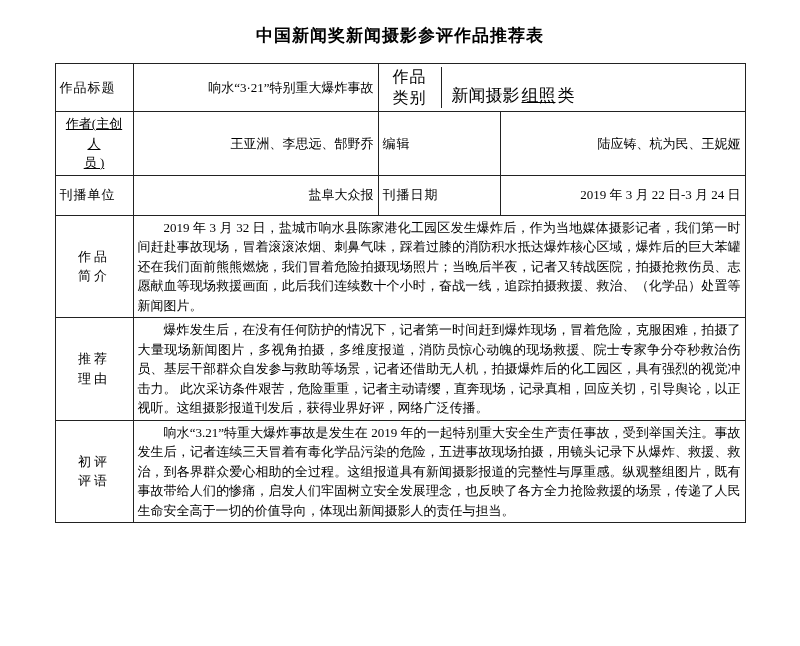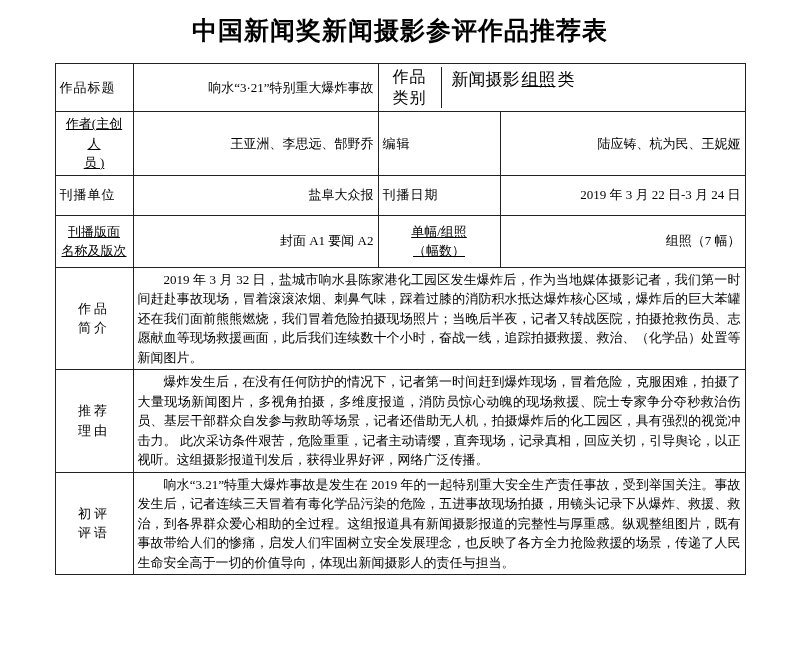--- a/index.html
+++ b/index.html
@@ -16,24 +16,24 @@
   }
   .page {
     position: relative;
     width: 800px;
     height: 646px;
     background: #fff;
     box-sizing: border-box;
   }
   .doc-title {
     text-align: center;
-    font-size: 25px;
+    font-size: 17px;
     font-weight: bold;
     letter-spacing: 1px;
-    padding-top: 14px;
+    padding-top: 24px;
     padding-bottom: 16px;
     font-family: "Liberation Serif", "DejaVu Serif", serif;
   }
   table.form {
     border-collapse: collapse;
     width: 690px;
     margin: 0 auto;
     table-layout: fixed;
   }
   table.form td {
@@ -106,21 +106,21 @@
     border-right: 1px solid #222;
     font-size: 16px;
     line-height: 1.3;
     letter-spacing: 1px;
     white-space: pre-line;
     text-align: center;
   }
   .cat-val {
     flex: 1 1 auto;
     display: flex;
-    align-items: flex-start;
+    align-items: flex-end;
     padding-left: 10px;
     font-size: 17px;
   }
 </style>
 </head>
 <body>
 
 <div class="page">
 
   <div class="doc-title">中国新闻奖新闻摄影参评作品推荐表</div>
@@ -158,28 +158,20 @@
         <td class="val">陆应铸、杭为民、王妮娅</td>
       </tr>
 
       <tr class="r3">
         <td class="lbl">刊播单位</td>
         <td class="val">盐阜大众报</td>
         <td class="lbl">刊播日期</td>
         <td class="val">2019 年 3 月 22 日-3 月 24 日</td>
       </tr>
 
-      <tr class="r4">
-        <td class="lbl-sm">刊播版面
-名称及版次</td>
-        <td class="val">封面 A1 要闻 A2</td>
-        <td class="lbl-sm">单幅/组照
-（幅数）</td>
-        <td class="val">组照（7 幅）</td>
-      </tr>
 
       <tr>
         <td class="vlabel">作品
 简介</td>
         <td class="para" colspan="3">2019 年 3 月 32 日，盐城市响水县陈家港化工园区发生爆炸后，作为当地媒体摄影记者，我们第一时间赶赴事故现场，冒着滚滚浓烟、刺鼻气味，踩着过膝的消防积水抵达爆炸核心区域，爆炸后的巨大苯罐还在我们面前熊熊燃烧，我们冒着危险拍摄现场照片；当晚后半夜，记者又转战医院，拍摄抢救伤员、志愿献血等现场救援画面，此后我们连续数十个小时，奋战一线，追踪拍摄救援、救治、（化学品）处置等新闻图片。</td>
       </tr>
 
       <tr>
         <td class="vlabel">推荐
 理由</td>

